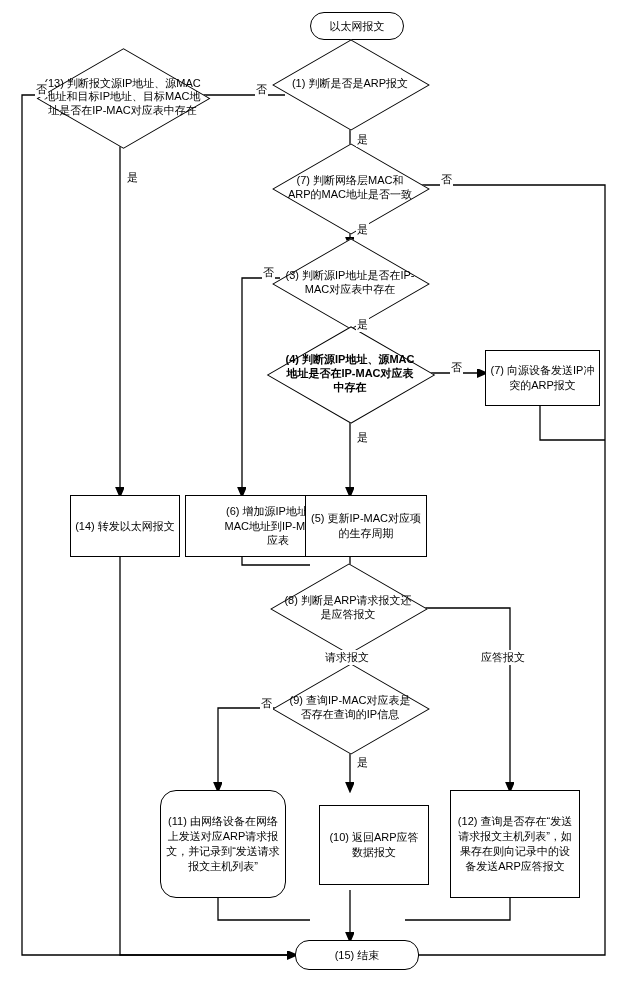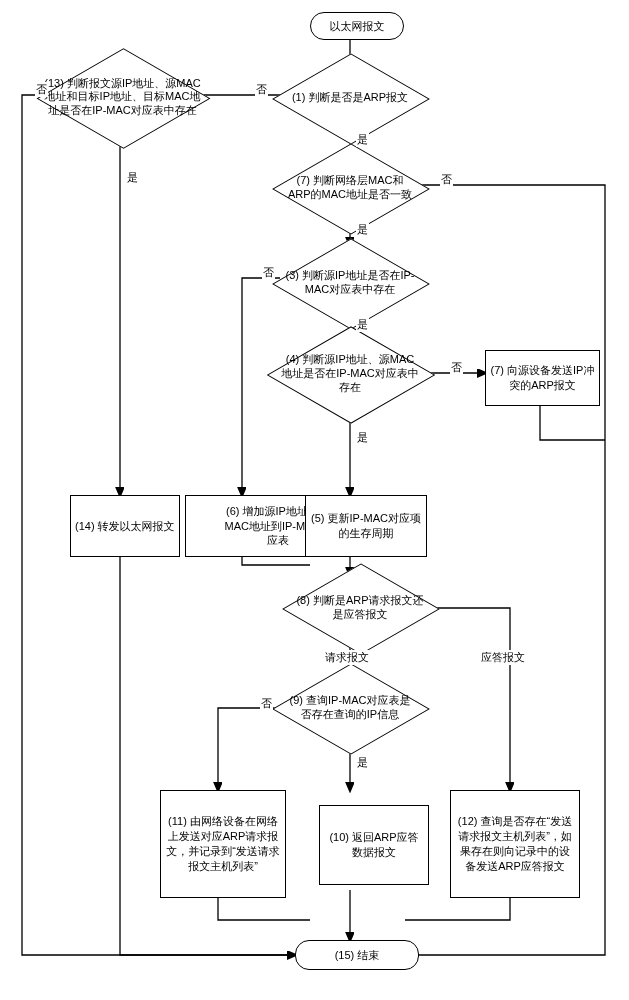--- a/index.html
+++ b/index.html
@@ -26,21 +26,21 @@
     padding: 2px 6px;
   }
   
   .rect {
     position: absolute;
     border: 1.5px solid #000;
     background: #fff;
     text-align: center;
     display: flex;
     align-items: center;
-    justify-content: flex-start;
+    justify-content: center;
     padding: 4px;
     line-height: 1.35;
   }
   
   .diamond {
     position: absolute;
   }
   .diamond .shape {
     width: 100%;
     height: 100%;
@@ -141,72 +141,72 @@
 
     <path d="M45 85 H12 V945 H285" marker-end="url(#ah)"></path>
 
     <path d="M110 540 V945 H285"></path>
   </svg>
 
   <div class="pill" style="left:300px; top:2px; width:80px; height:22px;">
     <span>以太网报文</span>
   </div>
 
-  <div class="diamond wide" style="left:297px; top:45px; width:86px; height:86px;">
+  <div class="diamond wide" style="left:297px; top:31px; width:86px; height:86px;">
     <div class="shape"></div>
     <div class="txt">(1) 判断是否是ARP报文</div>
   </div>
 
   <div class="diamond wide" style="left:65px; top:40px; width:95px; height:95px;">
     <div class="shape"></div>
     <div class="txt" style="width:170%;">(13) 判断报文源IP地址、源MAC地址和目标IP地址、目标MAC地址是否在IP-MAC对应表中存在</div>
   </div>
 
   <div class="diamond wide" style="left:297px; top:135px; width:86px; height:86px;">
     <div class="shape"></div>
     <div class="txt">(7) 判断网络层MAC和ARP的MAC地址是否一致</div>
   </div>
 
   <div class="diamond wide" style="left:297px; top:230px; width:86px; height:86px;">
     <div class="shape"></div>
     <div class="txt">(3) 判断源IP地址是否在IP-MAC对应表中存在</div>
   </div>
 
-  <div class="diamond wide" style="left:294px; top:318px; width:92px; height:92px;">
+  <div class="diamond wide" style="left:294px; top:318px; width:92px; height:92px;font-weight:bold;">
     <div class="shape"></div>
     <div class="txt">(4) 判断源IP地址、源MAC地址是否在IP-MAC对应表中存在</div>
   </div>
 
   <div class="rect" style="left:475px; top:340px; width:105px; height:46px;">
     <span>(7) 向源设备发送IP冲突的ARP报文</span>
   </div>
 
   <div class="rect" style="left:175px; top:485px; width:112px; height:52px;padding-left:36px;">
     <span>(6) 增加源IP地址和源MAC地址到IP-MAC对应表</span>
   </div>
 
   <div class="rect" style="left:295px; top:485px; width:112px; height:52px;">
     <span>(5) 更新IP-MAC对应项的生存周期</span>
   </div>
 
   <div class="rect" style="left:60px; top:485px; width:100px; height:52px;">
     <span>(14) 转发以太网报文</span>
   </div>
 
-  <div class="diamond wide" style="left:307px; top:555px; width:86px; height:86px;">
+  <div class="diamond wide" style="left:295px; top:555px; width:86px; height:86px;">
     <div class="shape"></div>
     <div class="txt">(8) 判断是ARP请求报文还是应答报文</div>
   </div>
 
   <div class="diamond wide" style="left:297px; top:655px; width:86px; height:86px;">
     <div class="shape"></div>
     <div class="txt">(9) 查询IP-MAC对应表是否存在查询的IP信息</div>
   </div>
 
-  <div class="rect" style="left:150px; top:780px; width:116px; height:98px;">
+  <div class="rect" style="left:150px; top:780px; width:116px; height:98px;border-radius:16px;">
     <span>(11) 由网络设备在网络上发送对应ARP请求报文，并记录到“发送请求报文主机列表”</span>
   </div>
 
   <div class="rect" style="left:290px; top:795px; width:100px; height:70px;margin-left:19px;">
     <span>(10) 返回ARP应答数据报文</span>
   </div>
 
   <div class="rect" style="left:440px; top:780px; width:120px; height:98px;">
     <span>(12) 查询是否存在“发送请求报文主机列表”，如果存在则向记录中的设备发送ARP应答报文</span>
   </div>

